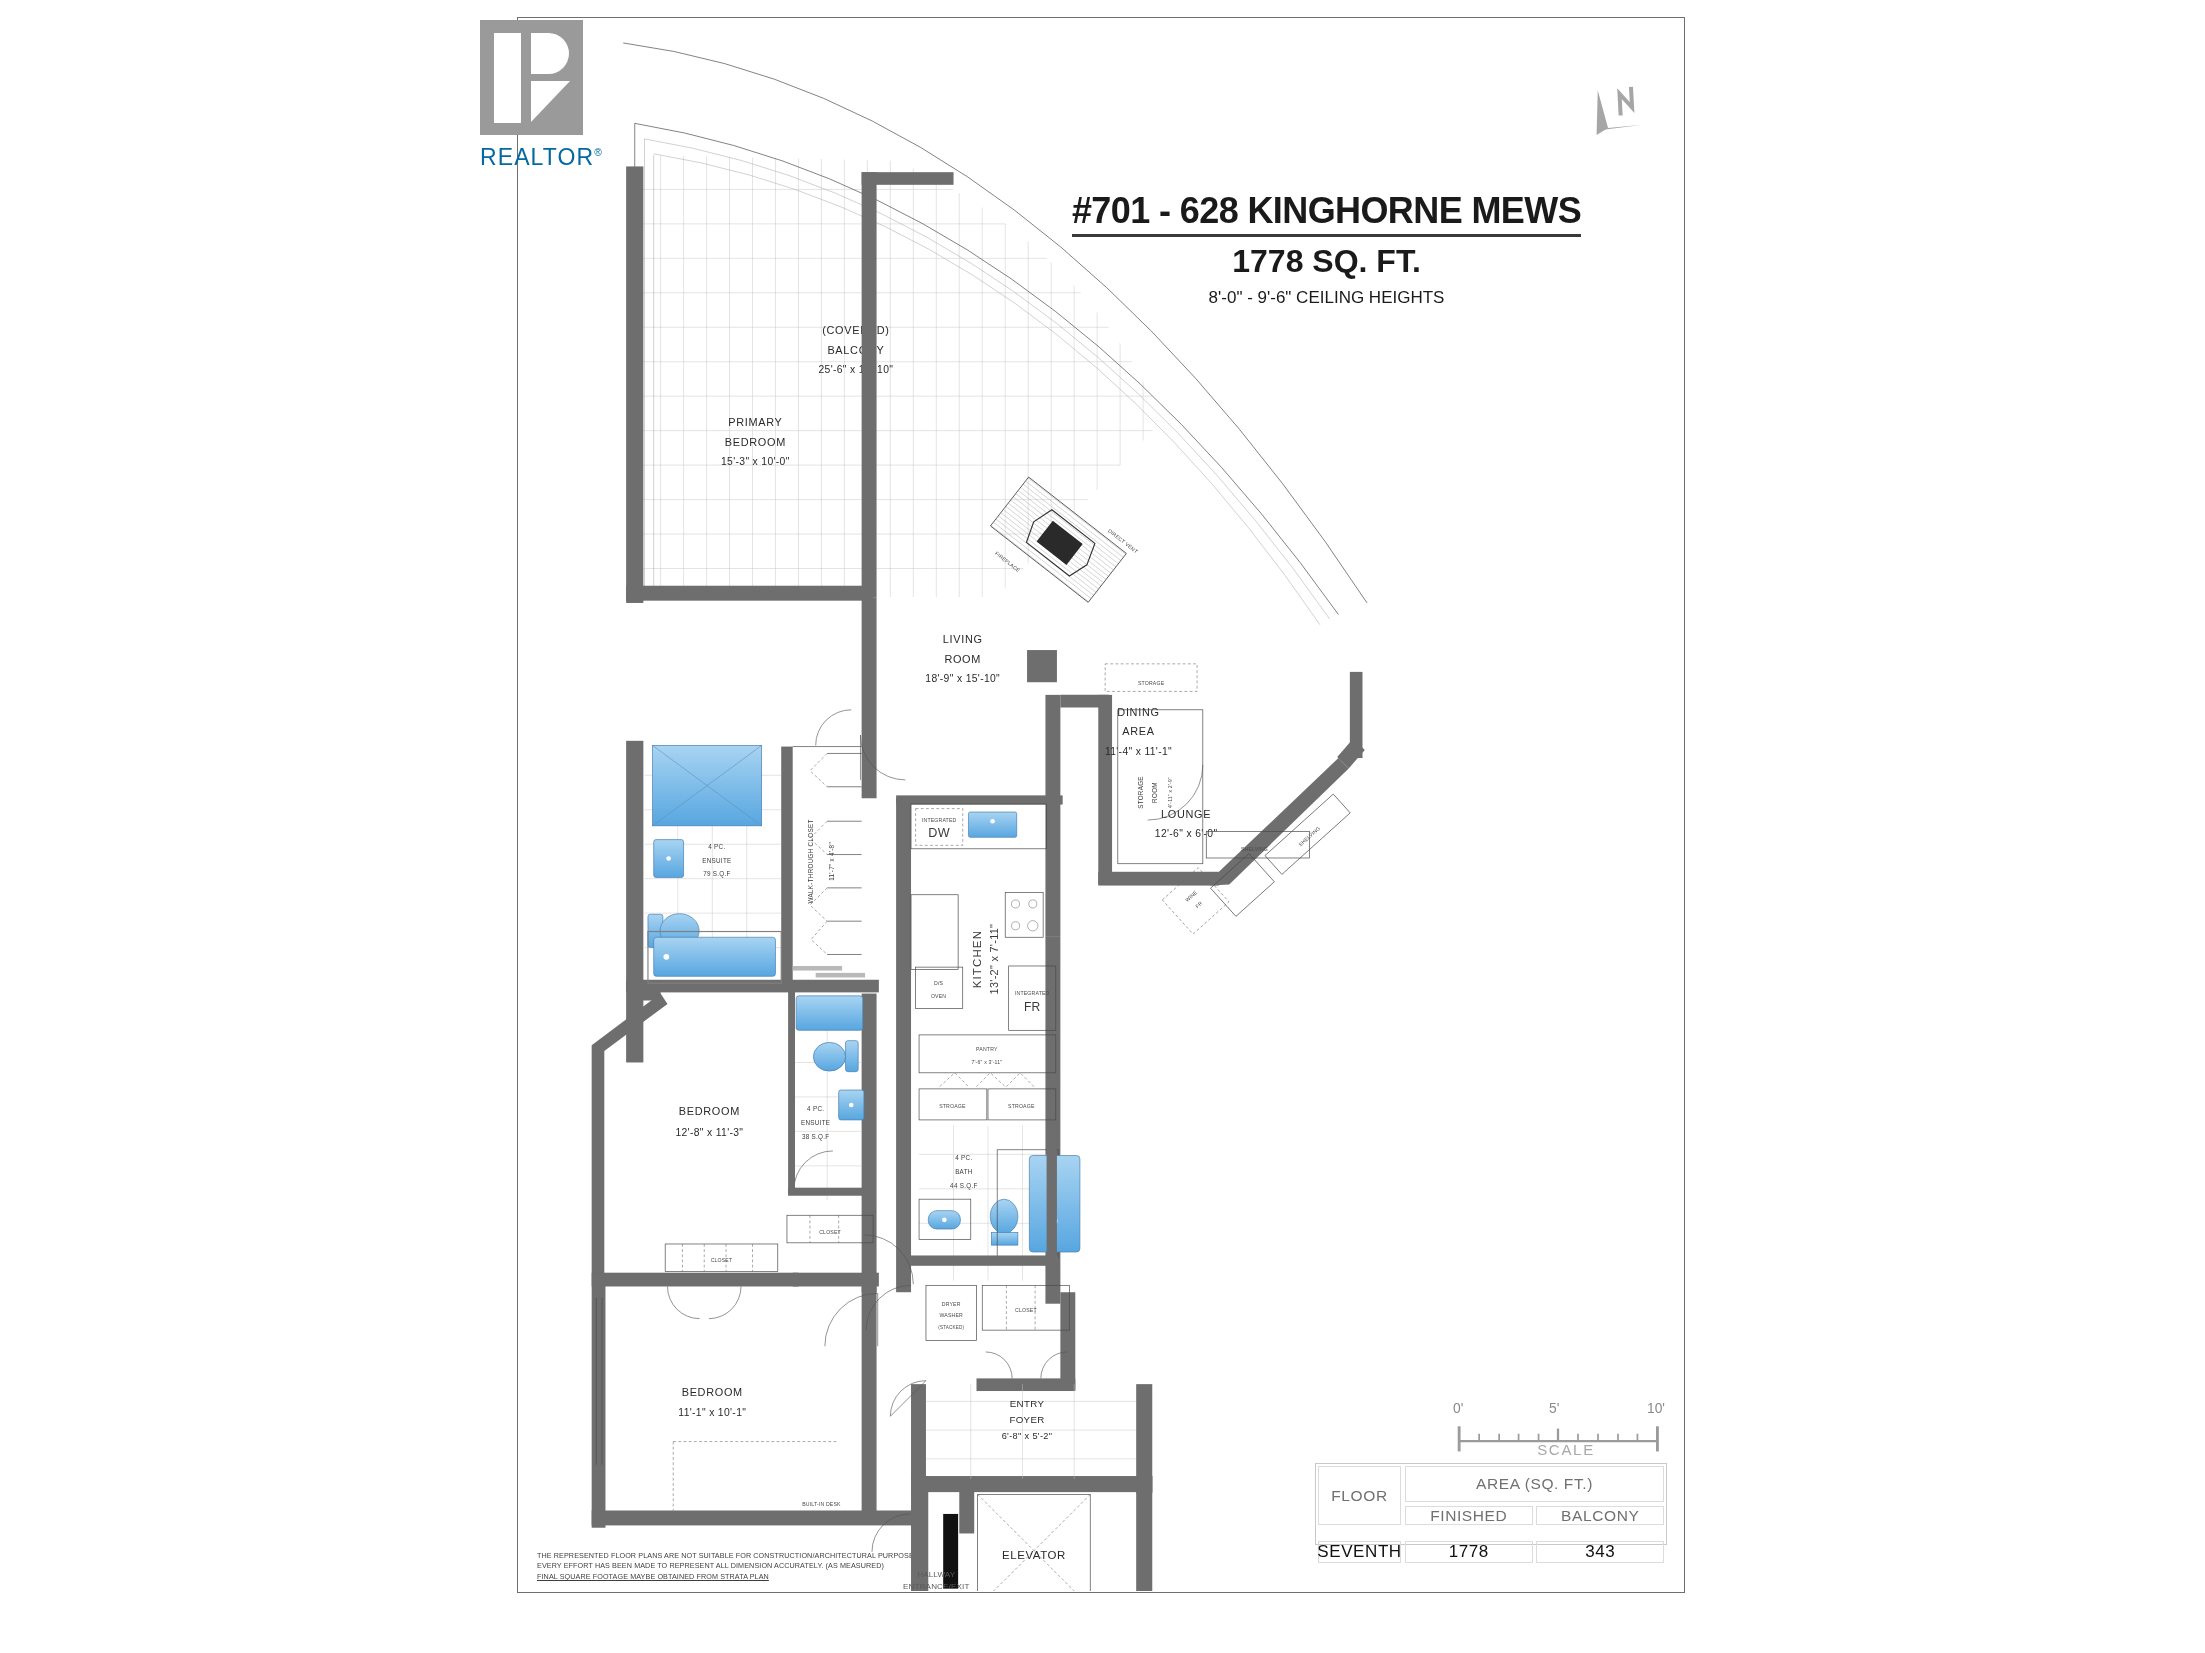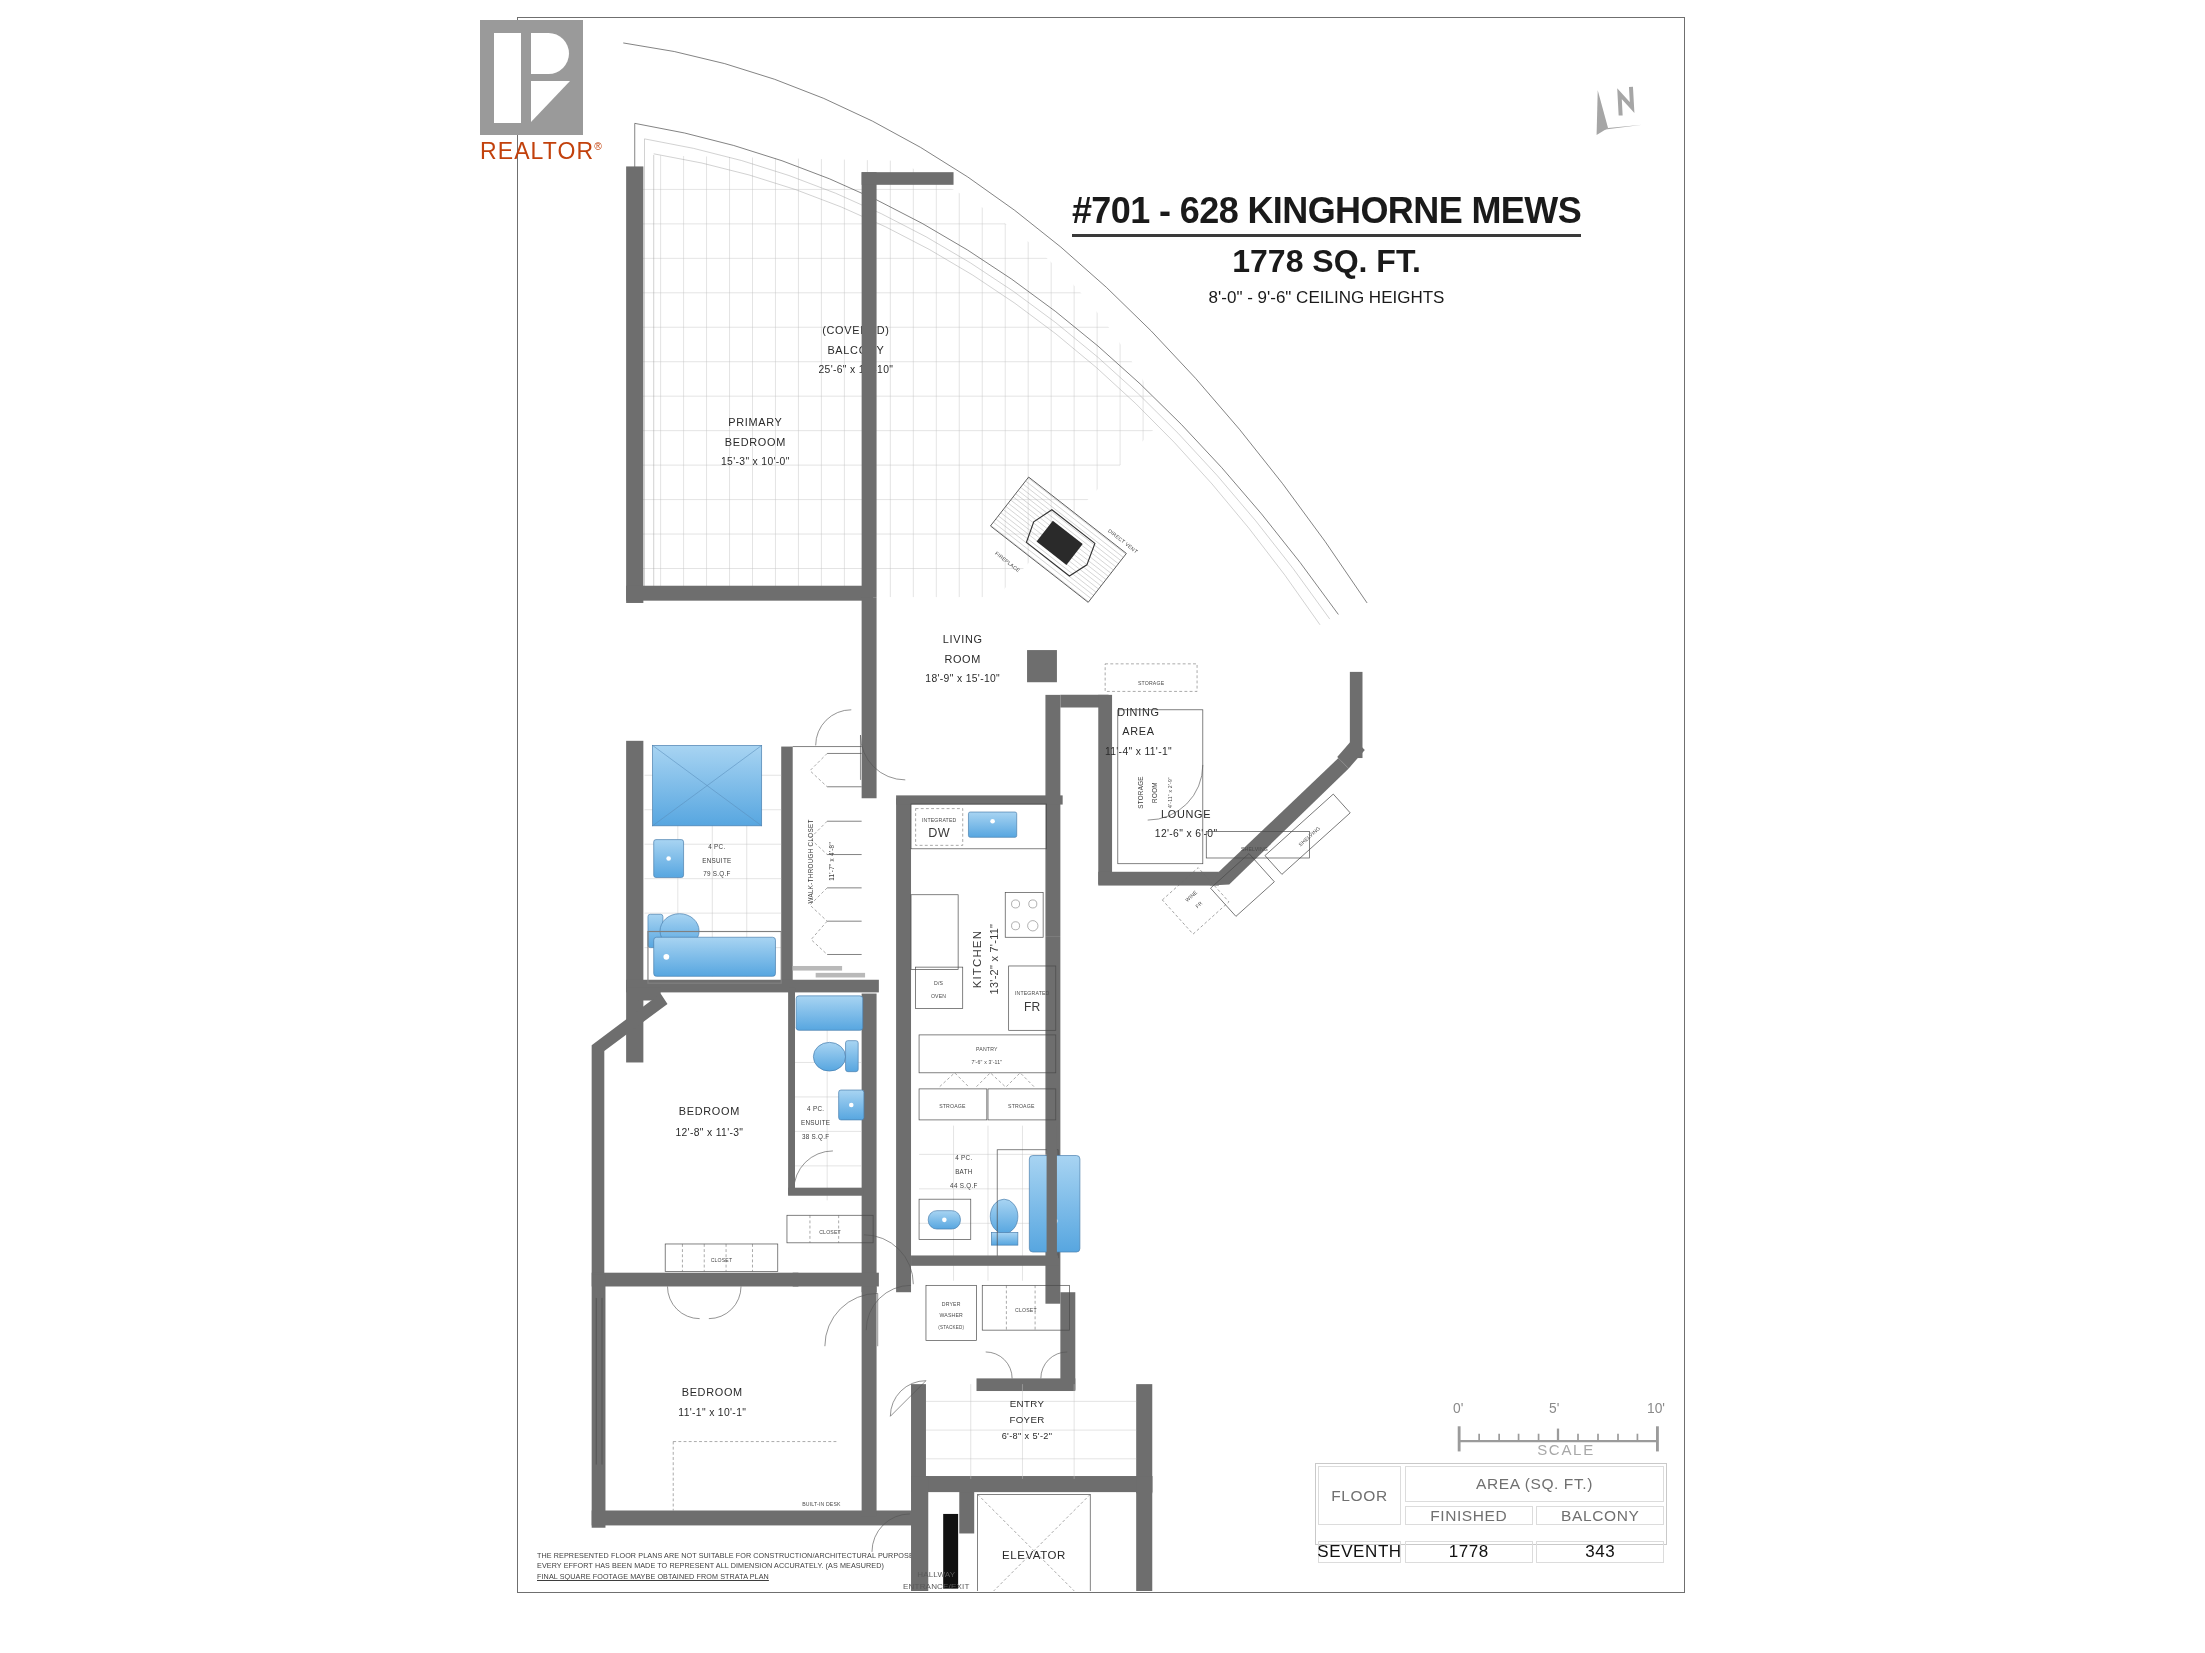--- a/index.html
+++ b/index.html
@@ -8,21 +8,21 @@
 
   
   .sheet{position:absolute;left:517px;top:17px;width:1166px;height:1574px;border:1.7px solid #6f6f6f;background:#fff;}
 
   
   .realtor{position:absolute;left:480px;top:20px;width:132px;height:167px;}
   .realtor .mark{width:103px;height:115px;background:#9a9a9a;position:relative;}
   .realtor .mark .bar{position:absolute;left:13.8px;top:12.6px;width:27.6px;height:90px;background:#fff;}
   .realtor .mark .bowl{position:absolute;left:51px;top:12.6px;width:38px;height:41px;background:#fff;border-radius:0 20.7px 20.7px 0;}
   .realtor .mark .leg{position:absolute;left:51px;top:61px;width:0;height:0;border-left:39px solid #fff;border-bottom:41px solid transparent;}
-  .realtor .word{font-size:23px;letter-spacing:1.1px;color:#c2410c;margin-top:3px;font-family:"Liberation Sans",sans-serif;}
+  .realtor .word{font-size:23px;letter-spacing:1.1px;color:#0369a1;margin-top:9px;font-family:"Liberation Sans",sans-serif;}
   .realtor .word sup{font-size:10.3px;}
 
   
   .titleblock{position:absolute;left:1022px;top:190px;width:609px;text-align:center;}
   .tb-addr{font-size:36px;font-weight:bold;letter-spacing:-0.6px;display:inline-block;border-bottom:3.4px solid #3a3a3a;padding-bottom:2.3px;white-space:nowrap;text-align:right;}
   .tb-city{font-size:30px;font-weight:bold;margin-top:8px;letter-spacing:0px;}
   .tb-area{font-size:32px;font-weight:bold;margin-top:5.7px;}
   .tb-ceil{font-size:17px;margin-top:8px;letter-spacing:0px;}
 
   

